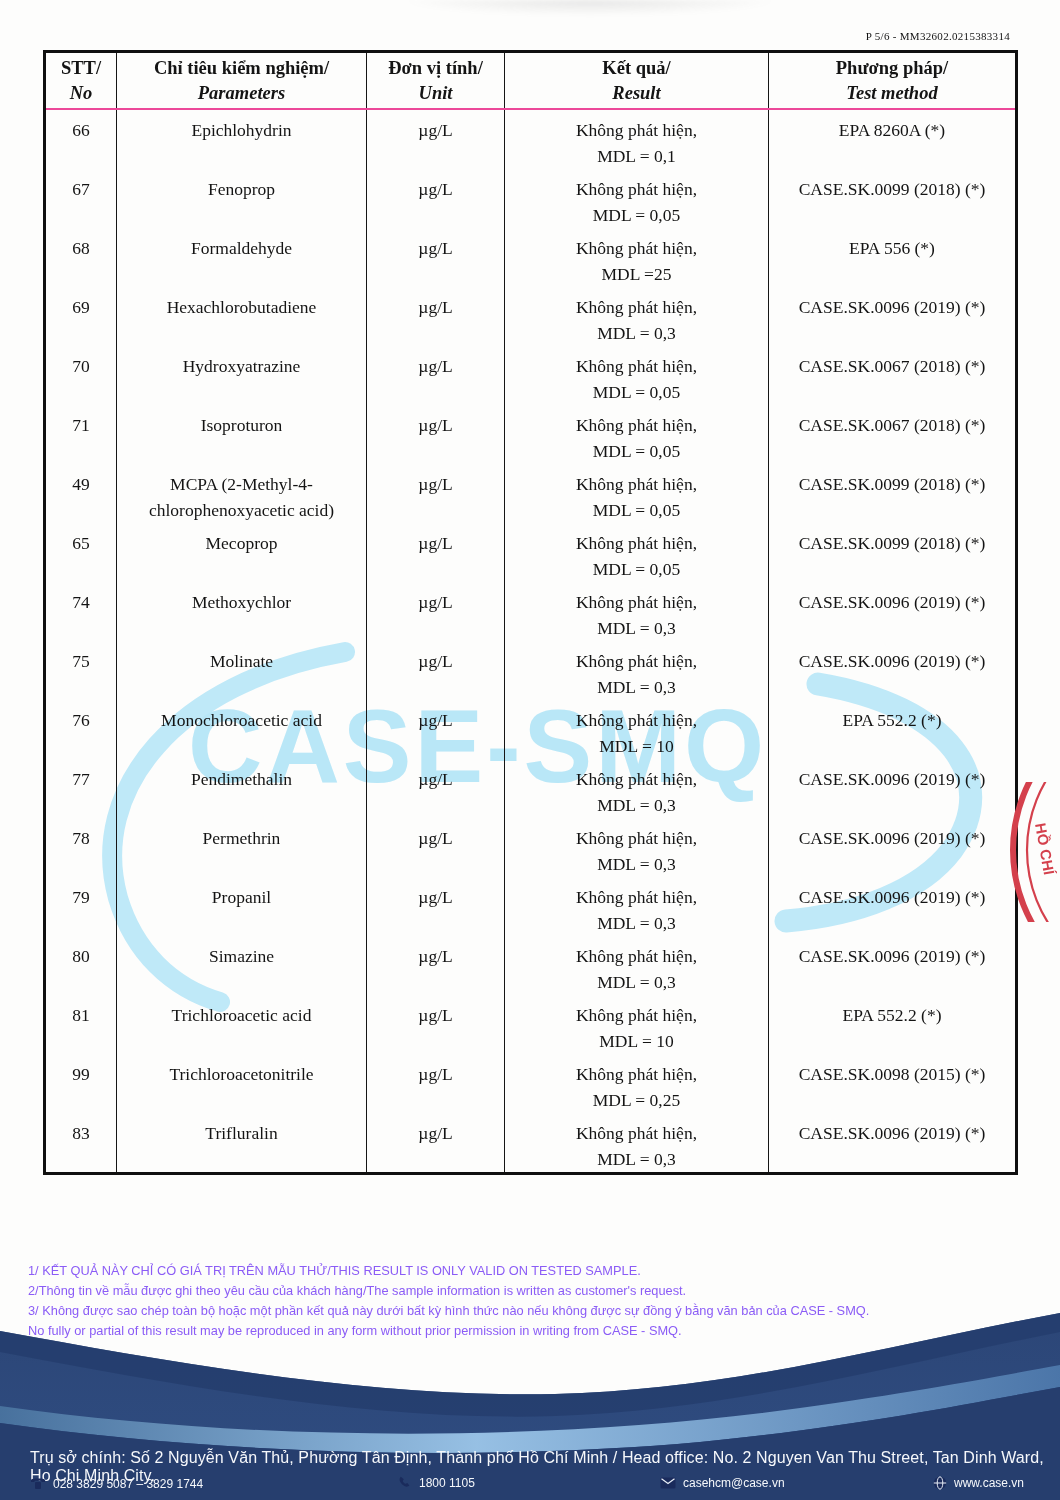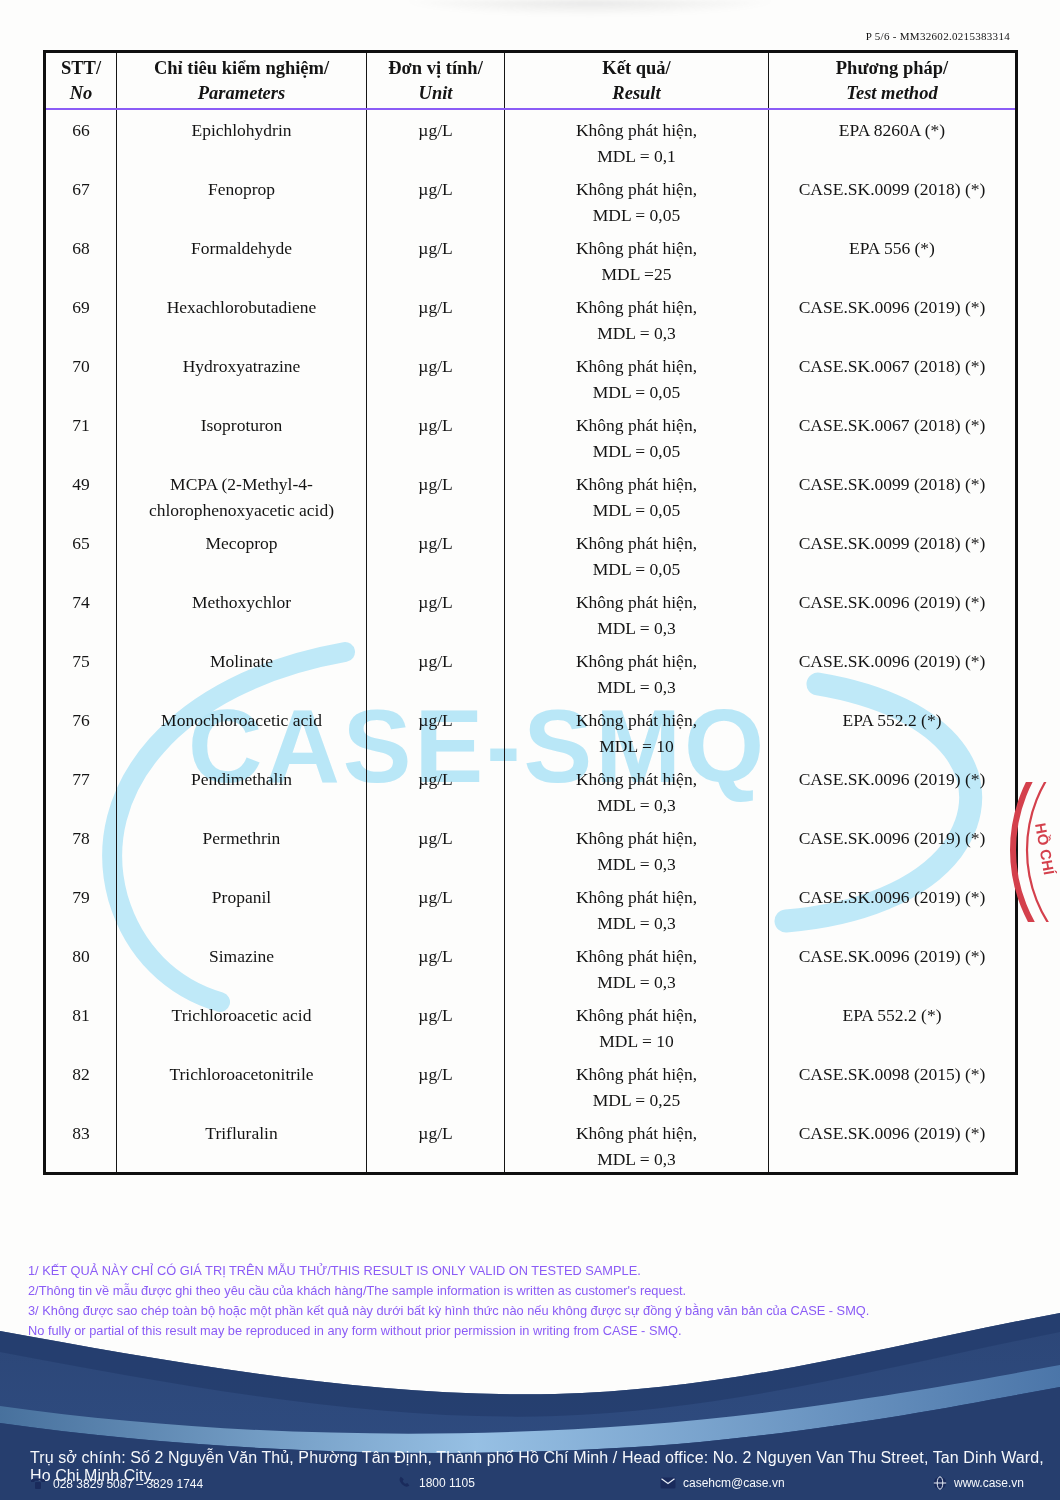--- a/index.html
+++ b/index.html
@@ -42,21 +42,21 @@
     border:3px solid #101010;
     table-layout:fixed;
   }
   table.results th, table.results td {
     border-left:1.5px solid #151515;
     border-right:1.5px solid #151515;
     text-align:center; vertical-align:top;
     background:transparent;
   }
   table.results thead th {
-    border-bottom:2px solid #8b5cf6;
+    border-bottom:2px solid #ec4899;
     font-size:18.5px; line-height:25px;
     padding:3px 2px 2px;
     height:55px;
   }
   .hdr-en { font-style:italic;text-align:center; }
   table.results tbody td {
     height:58px; padding-top:7px;
     font-size:17.5px; line-height:26px;
   }
   td.c-result div { line-height:26px; }
@@ -305,21 +305,21 @@
     <td>Trichloroacetic acid</td>
     <td>µg/L</td>
     <td class="c-result">
       <div>Không phát hiện,</div>
       <div>MDL = 10</div>
     </td>
     <td>EPA 552.2 (*)</td>
   </tr>
 
   <tr>
-    <td>82</td>
+    <td>99</td>
     <td>Trichloroacetonitrile</td>
     <td>µg/L</td>
     <td class="c-result">
       <div>Không phát hiện,</div>
       <div>MDL = 0,25</div>
     </td>
     <td>CASE.SK.0098 (2015) (*)</td>
   </tr>
 
   <tr>

